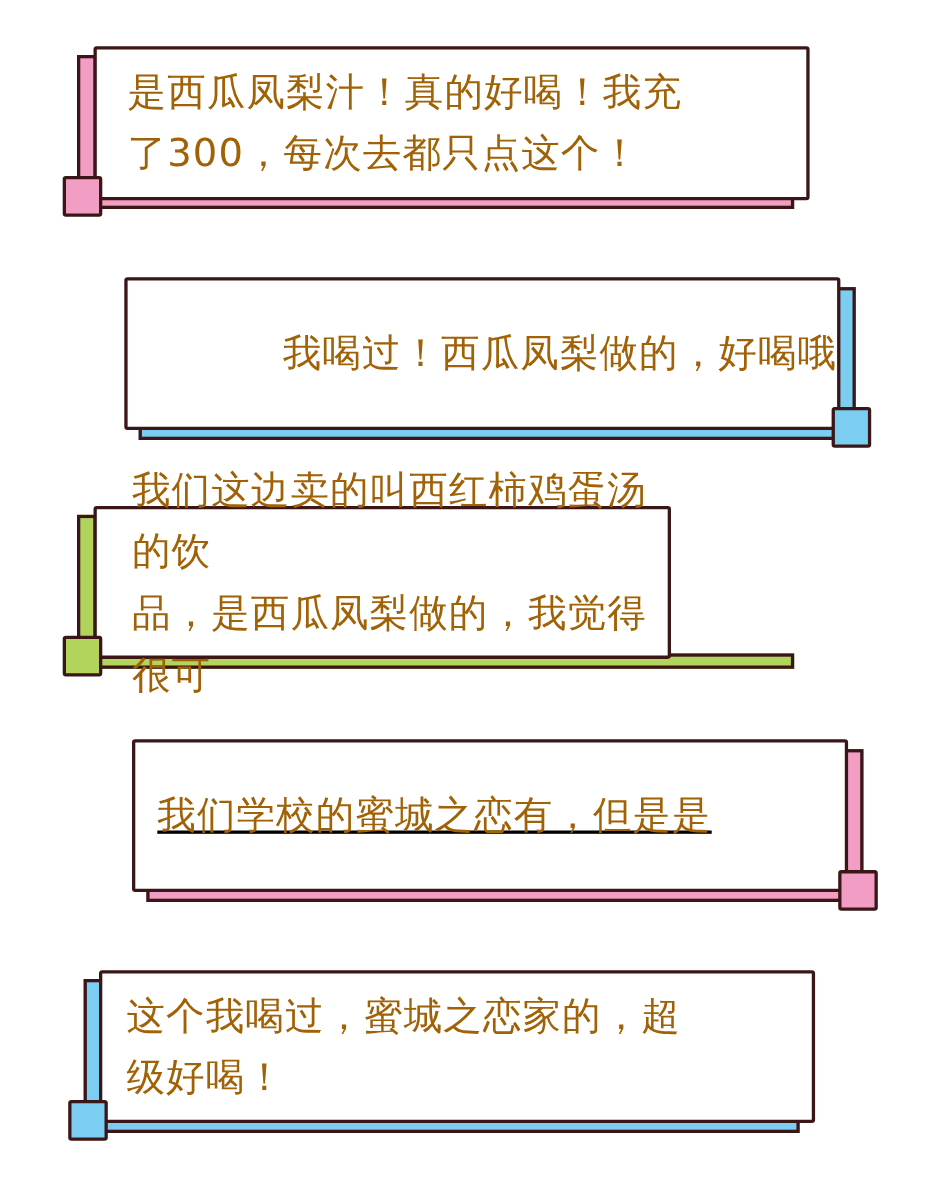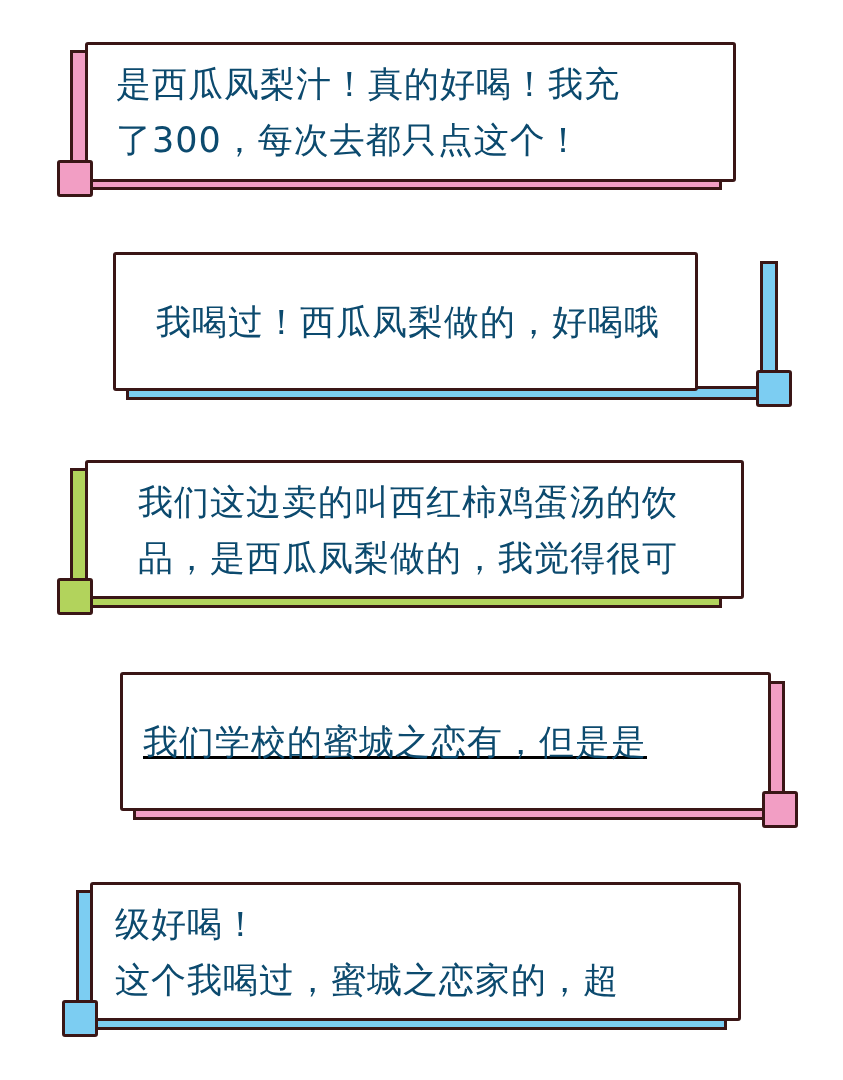--- a/index.html
+++ b/index.html
@@ -1,21 +1,21 @@
 <!DOCTYPE html>
 <html><head>
 <meta charset="utf-8">
 <style>
   html, body { margin:0; padding:0; background:#ffffff; }
   body { width:843px; height:1080px; position:relative; overflow:hidden;
          font-family:"DejaVu Sans", "Liberation Sans", sans-serif; }
   .card { position:absolute; }
   .box { position:absolute; background:#fff; border:3px solid #3a1616; border-radius:3px;
          box-sizing:border-box; display:flex; align-items:center; z-index:3; }
-  .text { font-size:35px; line-height:56px; color:#0c4a6e; letter-spacing:1px; }
+  .text { font-size:35px; line-height:56px; color:#a16207; letter-spacing:1px; }
   .bar-v, .bar-h { position:absolute; border:3px solid #3a1616; box-sizing:border-box; z-index:1; }
   .sq { position:absolute; width:36px; height:37px; border:3px solid #3a1616; border-radius:3px;
         box-sizing:border-box; z-index:4; }
 </style>
 </head>
 <body>
 
 <div class="card">
   <div class="bar-v" style="left:70px; top:50px; width:18px; height:130px; background:#f29ec4;"></div>
   <div class="bar-h" style="left:75px; top:176px; width:647px; height:14px; background:#f29ec4;"></div>
@@ -24,32 +24,32 @@
       <div>是西瓜凤梨汁！真的好喝！我充</div>
       <div>了300，每次去都只点这个！</div>
     </div>
   </div>
   <div class="sq" style="left:57px; top:160px; background:#f29ec4;"></div>
 </div>
 
 <div class="card">
   <div class="bar-v" style="left:760px; top:261px; width:18px; height:118px; background:#7ccdf2;"></div>
   <div class="bar-h" style="left:126px; top:386px; width:640px; height:14px; background:#7ccdf2;"></div>
-  <div class="box" style="left:113px; top:252px; width:585px; height:139px; padding-left:40px;">
+  <div class="box" style="left:113px; top:252px; width:651px; height:139px; padding-left:40px;justify-content:flex-end;">
     <div class="text">
       <div>我喝过！西瓜凤梨做的，好喝哦</div>
     </div>
   </div>
   <div class="sq" style="left:756px; top:370px; background:#7ccdf2;"></div>
 </div>
 
 <div class="card">
   <div class="bar-v" style="left:70px; top:468px; width:18px; height:128px; background:#b2d35c;"></div>
   <div class="bar-h" style="left:75px; top:594px; width:647px; height:14px; background:#b2d35c;"></div>
-  <div class="box" style="left:85px; top:460px; width:659px; height:139px; padding-left:50px;">
+  <div class="box" style="left:85px; top:460px; width:525px; height:139px; padding-left:32px;">
     <div class="text">
       <div>我们这边卖的叫西红柿鸡蛋汤的饮</div>
       <div>品，是西瓜凤梨做的，我觉得很可</div>
     </div>
   </div>
   <div class="sq" style="left:57px; top:578px; background:#b2d35c;"></div>
 </div>
 
 <div class="card">
   <div class="bar-v" style="left:767px; top:681px; width:18px; height:120px; background:#f29ec4;"></div>
@@ -60,18 +60,18 @@
     </div>
   </div>
   <div class="sq" style="left:762px; top:791px; background:#f29ec4;"></div>
 </div>
 
 <div class="card">
   <div class="bar-v" style="left:76px; top:890px; width:18px; height:128px; background:#7ccdf2;"></div>
   <div class="bar-h" style="left:80px; top:1016px; width:647px; height:14px; background:#7ccdf2;"></div>
   <div class="box" style="left:90px; top:882px; width:651px; height:139px; padding-left:22px;">
     <div class="text">
+      <div>这个我喝过，蜜城之恋家的，超</div>
       <div>级好喝！</div>
-      <div>这个我喝过，蜜城之恋家的，超</div>
     </div>
   </div>
   <div class="sq" style="left:62px; top:1000px; background:#7ccdf2;"></div>
 </div>
 
 </body></html>

